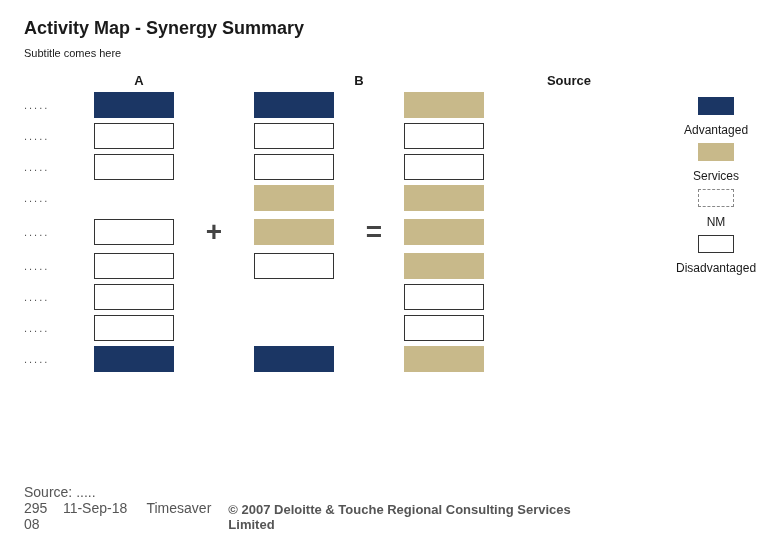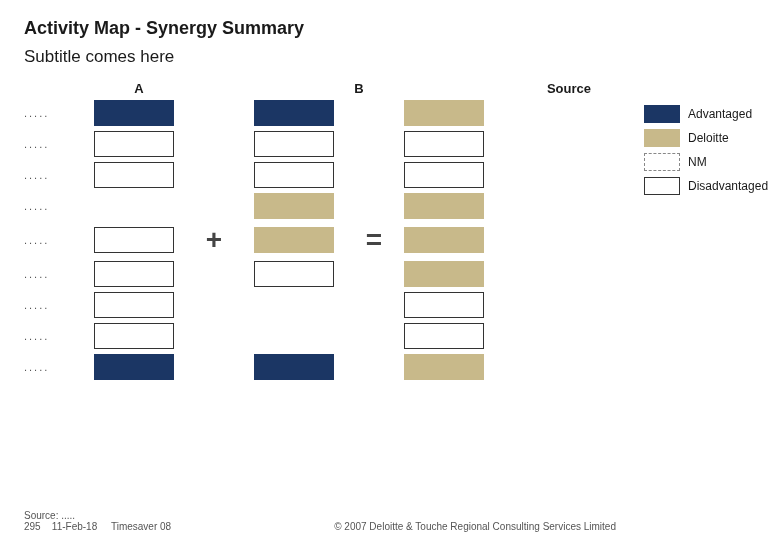--- a/index.html
+++ b/index.html
@@ -20,21 +20,21 @@
     }
 
     .page-title {
       font-size: 18px;
       font-weight: bold;
       color: #1a1a1a;
       margin-bottom: 8px;
     }
 
     .subtitle {
-      font-size: 17px;
+      font-size: 11px;
       color: #1a1a1a;
       margin-bottom: 14px;
     }
 
     .main-content {
       display: flex;
       flex-direction: row;
       align-items: flex-start;
     }
 
@@ -107,23 +107,24 @@
     .legend {
       margin-left: 30px;
       margin-top: 24px;
       display: flex;
       flex-direction: column;
       gap: 6px;
     }
 
     .legend-item {
       display: flex;
-      flex-direction: row;
+      flex-direction: column;
       align-items: center;
       gap: 8px;
+      margin-left: 32px;
     }
 
     .legend-box {
       width: 36px;
       height: 18px;
       border: 1.5px solid #333;
       flex-shrink: 0;
     }
 
     .legend-box-navy { background: #1b3664; border-color: #1b3664; }
@@ -141,27 +142,28 @@
       bottom: 8px;
       left: 24px;
       right: 24px;
       display: flex;
       flex-direction: row;
       justify-content: space-between;
       align-items: flex-end;
     }
 
     .footer-left {
-      font-size: 10px;
+      font-size: 14px;
       color: #555;
     }
 
     .footer-right {
-      font-size: 10px;
+      font-size: 13px;
       color: #555;
+      font-weight: bold;
     }
 
     .rows-wrapper {
       position: relative;
     }
   </style>
 </head>
 <body>
 
 <div class="page">
@@ -346,39 +348,39 @@
         </div>
     </div>
 
     <div class="legend" id="legend-container">
     <div class="legend-item">
     <div class="legend-box legend-box-navy"></div>
     <span class="legend-label">Advantaged</span>
   </div>
         <div class="legend-item">
     <div class="legend-box legend-box-tan"></div>
-    <span class="legend-label">Deloitte</span>
+    <span class="legend-label">Services</span>
   </div>
         <div class="legend-item">
     <div class="legend-box legend-box-nm"></div>
     <span class="legend-label">NM</span>
   </div>
         <div class="legend-item">
     <div class="legend-box legend-box-empty"></div>
     <span class="legend-label">Disadvantaged</span>
   </div>
       </div>
   </div>
 
   <div class="footer">
     <div class="footer-left">
       <span>Source:</span>
       <span>.....</span>
       <br>
       <span>295</span>
       &nbsp;&nbsp;
-      <span>11-Feb-18</span>
+      <span>11-Sep-18</span>
       &nbsp;&nbsp;&nbsp;
       <span>Timesaver 08</span>
     </div>
     <div class="footer-right">© 2007 Deloitte &amp; Touche Regional Consulting Services Limited</div>
   </div>
 </div>
 
 </body></html>

